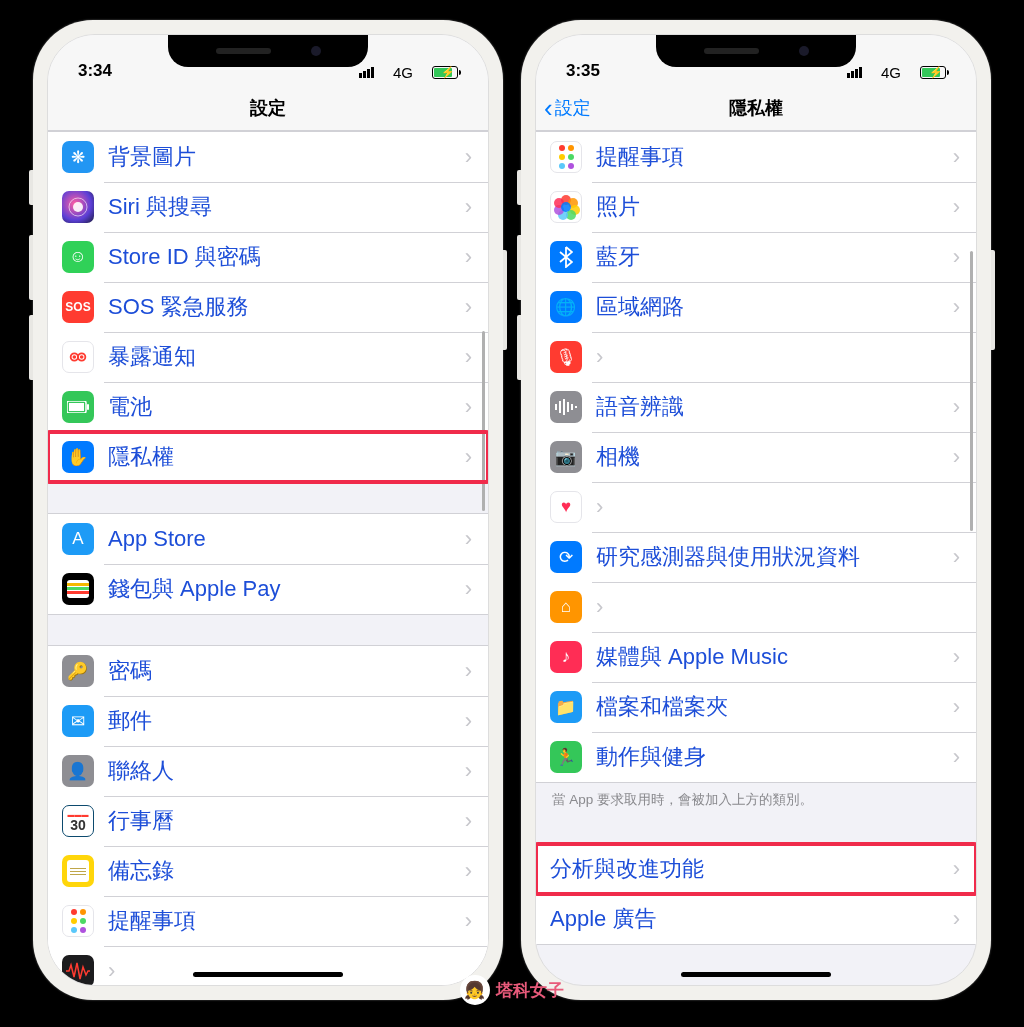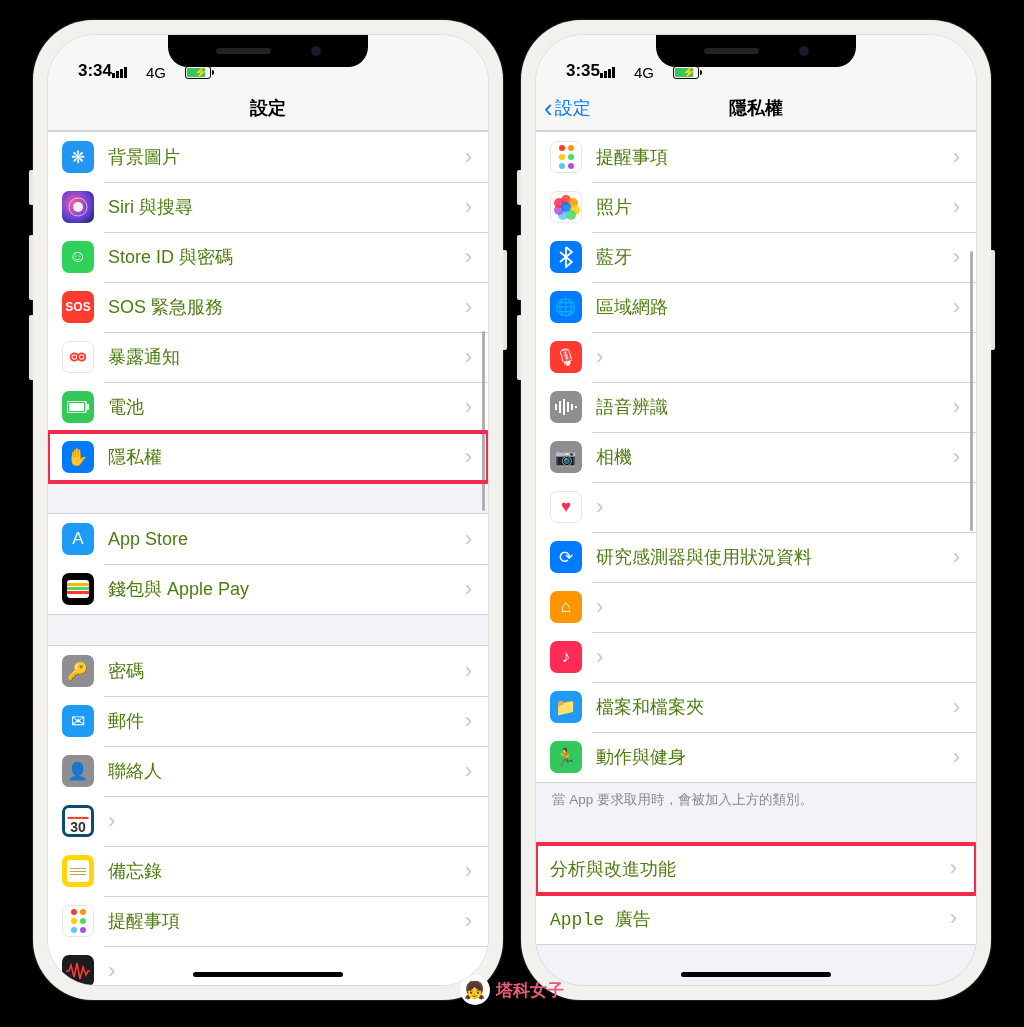--- a/index.html
+++ b/index.html
@@ -47,20 +47,21 @@
     background: #000;
     border-radius: 0 0 20px 20px;
     z-index: 10;
     display:flex; align-items:center; justify-content:center; gap:40px;
   }
   .speaker { width:55px; height:6px; background:#222; border-radius:3px; }
   .cam { width:10px;height:10px;border-radius:50%;background:#1a1a2a; }
   .status-bar {
     height: 50px;
     display: flex;
+    justify-content: space-between;
     align-items: flex-end;
     padding: 0 30px 4px;
     background: #f7f7f7;
     font-size: 17px;
     font-weight: 600;
   }
   .status-right { display:flex; align-items:center; gap:19px; font-size:15px; font-weight:500;}
   .signal { display:inline-flex; align-items:flex-end; gap:1px; }
   .signal i { width:3px; background:#000; display:inline-block; }
   .signal i:nth-child(1){height:5px} .signal i:nth-child(2){height:7px}
@@ -103,21 +104,21 @@
     content:""; position:absolute; left:56px; right:0; top:0;
     height:0.5px; background:#d1d1d6;
   }
   .row.noicon + .row.noicon::before { left:16px; }
   .icon {
     width:32px; height:32px; border-radius:7px;
     display:flex; align-items:center; justify-content:center;
     margin-right:14px; flex-shrink:0;
     color:#fff; font-size:17px; font-weight:500;
   }
-  .label { flex:1; font-size:18px; color:#4d7c0f; }
+  .label { flex:1; font-size:22px; color:#1d4ed8; }
   .chevron { color:#c7c7cc; font-size:22px; font-weight:300; }
   .highlight {
     position:absolute; border:4px solid #f02b4b; border-radius:4px;
     pointer-events:none; z-index:5;
   }
   .footer-text {
     font-size:13.5px; color:#8a8a8e; padding:8px 16px 4px;
   }
   .home-indicator {
     position:absolute; bottom:8px; left:50%; transform:translateX(-50%);
@@ -142,21 +143,21 @@
   .ic-sos{background:#ff3b30;font-size:12px;font-weight:700;}
   .ic-exposure{background:#fff;border:1px solid #e5e5ea;}
   .ic-exposure svg{width:22px;height:22px;}
   .ic-battery{background:#34c759;}
   .ic-privacy{background:#007aff;}
   .ic-appstore{background:#1d9bf6;}
   .ic-wallet{background:#000;}
   .ic-passwords{background:#8e8e93;}
   .ic-mail{background:#1d9bf6;}
   .ic-contacts{background:#8e8e93;}
-  .ic-calendar{background:#fff;border:3px solid #0c4a6e;color:#ff3b30;align-items:flex-end;}
+  .ic-calendar{background:#fff;border:1px solid #0c4a6e;color:#ff3b30;}
   .ic-notes{background:#ffd60a;}
   .ic-reminders{background:#fff;border:1px solid #e5e5ea;}
   .ic-voicememos{background:#1c1c1e;}
   .ic-photos{background:#fff;border:1px solid #e5e5ea;}
   .ic-bluetooth{background:#007aff;}
   .ic-network{background:#007aff;}
   .ic-mic{background:#ff3b30;}
   .ic-speech{background:#8e8e93;}
   .ic-camera{background:#8e8e93;}
   .ic-health{background:#fff;border:1px solid #e5e5ea;color:#ff2d55;}
@@ -314,20 +315,21 @@
               <span class="label">聯絡人</span>
               <span class="chevron">›</span>
             </div>
             <div class="row">
               <span class="icon ic-calendar">
                 <div style="width:100%;text-align:center;">
                   <div style="font-size:7px;color:#ff3b30;line-height:1;">▬▬▬</div>
                   <div style="font-size:14px;color:#333;font-weight:600;line-height:1;">30</div>
                 </div>
               </span>
+              <span class="label">行事曆</span>
               <span class="chevron">›</span>
             </div>
             <div class="row">
               <span class="icon ic-notes">
                 <div style="width:22px;height:22px;background:#fff;border-radius:3px;display:flex;flex-direction:column;justify-content:center;gap:2px;padding:3px;">
                   <span style="height:1px;background:#bfa64a;"></span>
                   <span style="height:1px;background:#bfa64a;"></span>
                   <span style="height:1px;background:#bfa64a;"></span>
                 </div>
               </span>
@@ -487,39 +489,40 @@
             <div class="row">
               <span class="icon ic-homekit">
                 <span>⌂</span>
               </span>
               <span class="chevron">›</span>
             </div>
             <div class="row">
               <span class="icon ic-media">
                 <span>♪</span>
               </span>
+              <span class="label">媒體與 Apple Music</span>
               <span class="chevron">›</span>
             </div>
             <div class="row">
               <span class="icon ic-files">
                 <span>📁</span>
               </span>
               <span class="label">檔案和檔案夾</span>
               <span class="chevron">›</span>
             </div>
             <div class="row">
               <span class="icon ic-motion">
                 <span>🏃</span>
               </span>
               <span class="label">動作與健身</span>
               <span class="chevron">›</span>
             </div>
           </div>
           <div class="footer-text">當 App 要求取用時，會被加入上方的類別。</div>
-          <div class="group" style="margin-top: 30px; font-family: Liberation Mono, monospace;">
+          <div class="group" style="margin-top: 30px;">
             <div class="row noicon">
               <span class="label">分析與改進功能</span>
               <span class="chevron">›</span>
               <span class="highlight" style="left:-2px;right:-2px;top:-2px;bottom:-2px;"></span>
             </div>
             <div class="row noicon">
               <span class="label">Apple 廣告</span>
               <span class="chevron">›</span>
             </div>
           </div>

